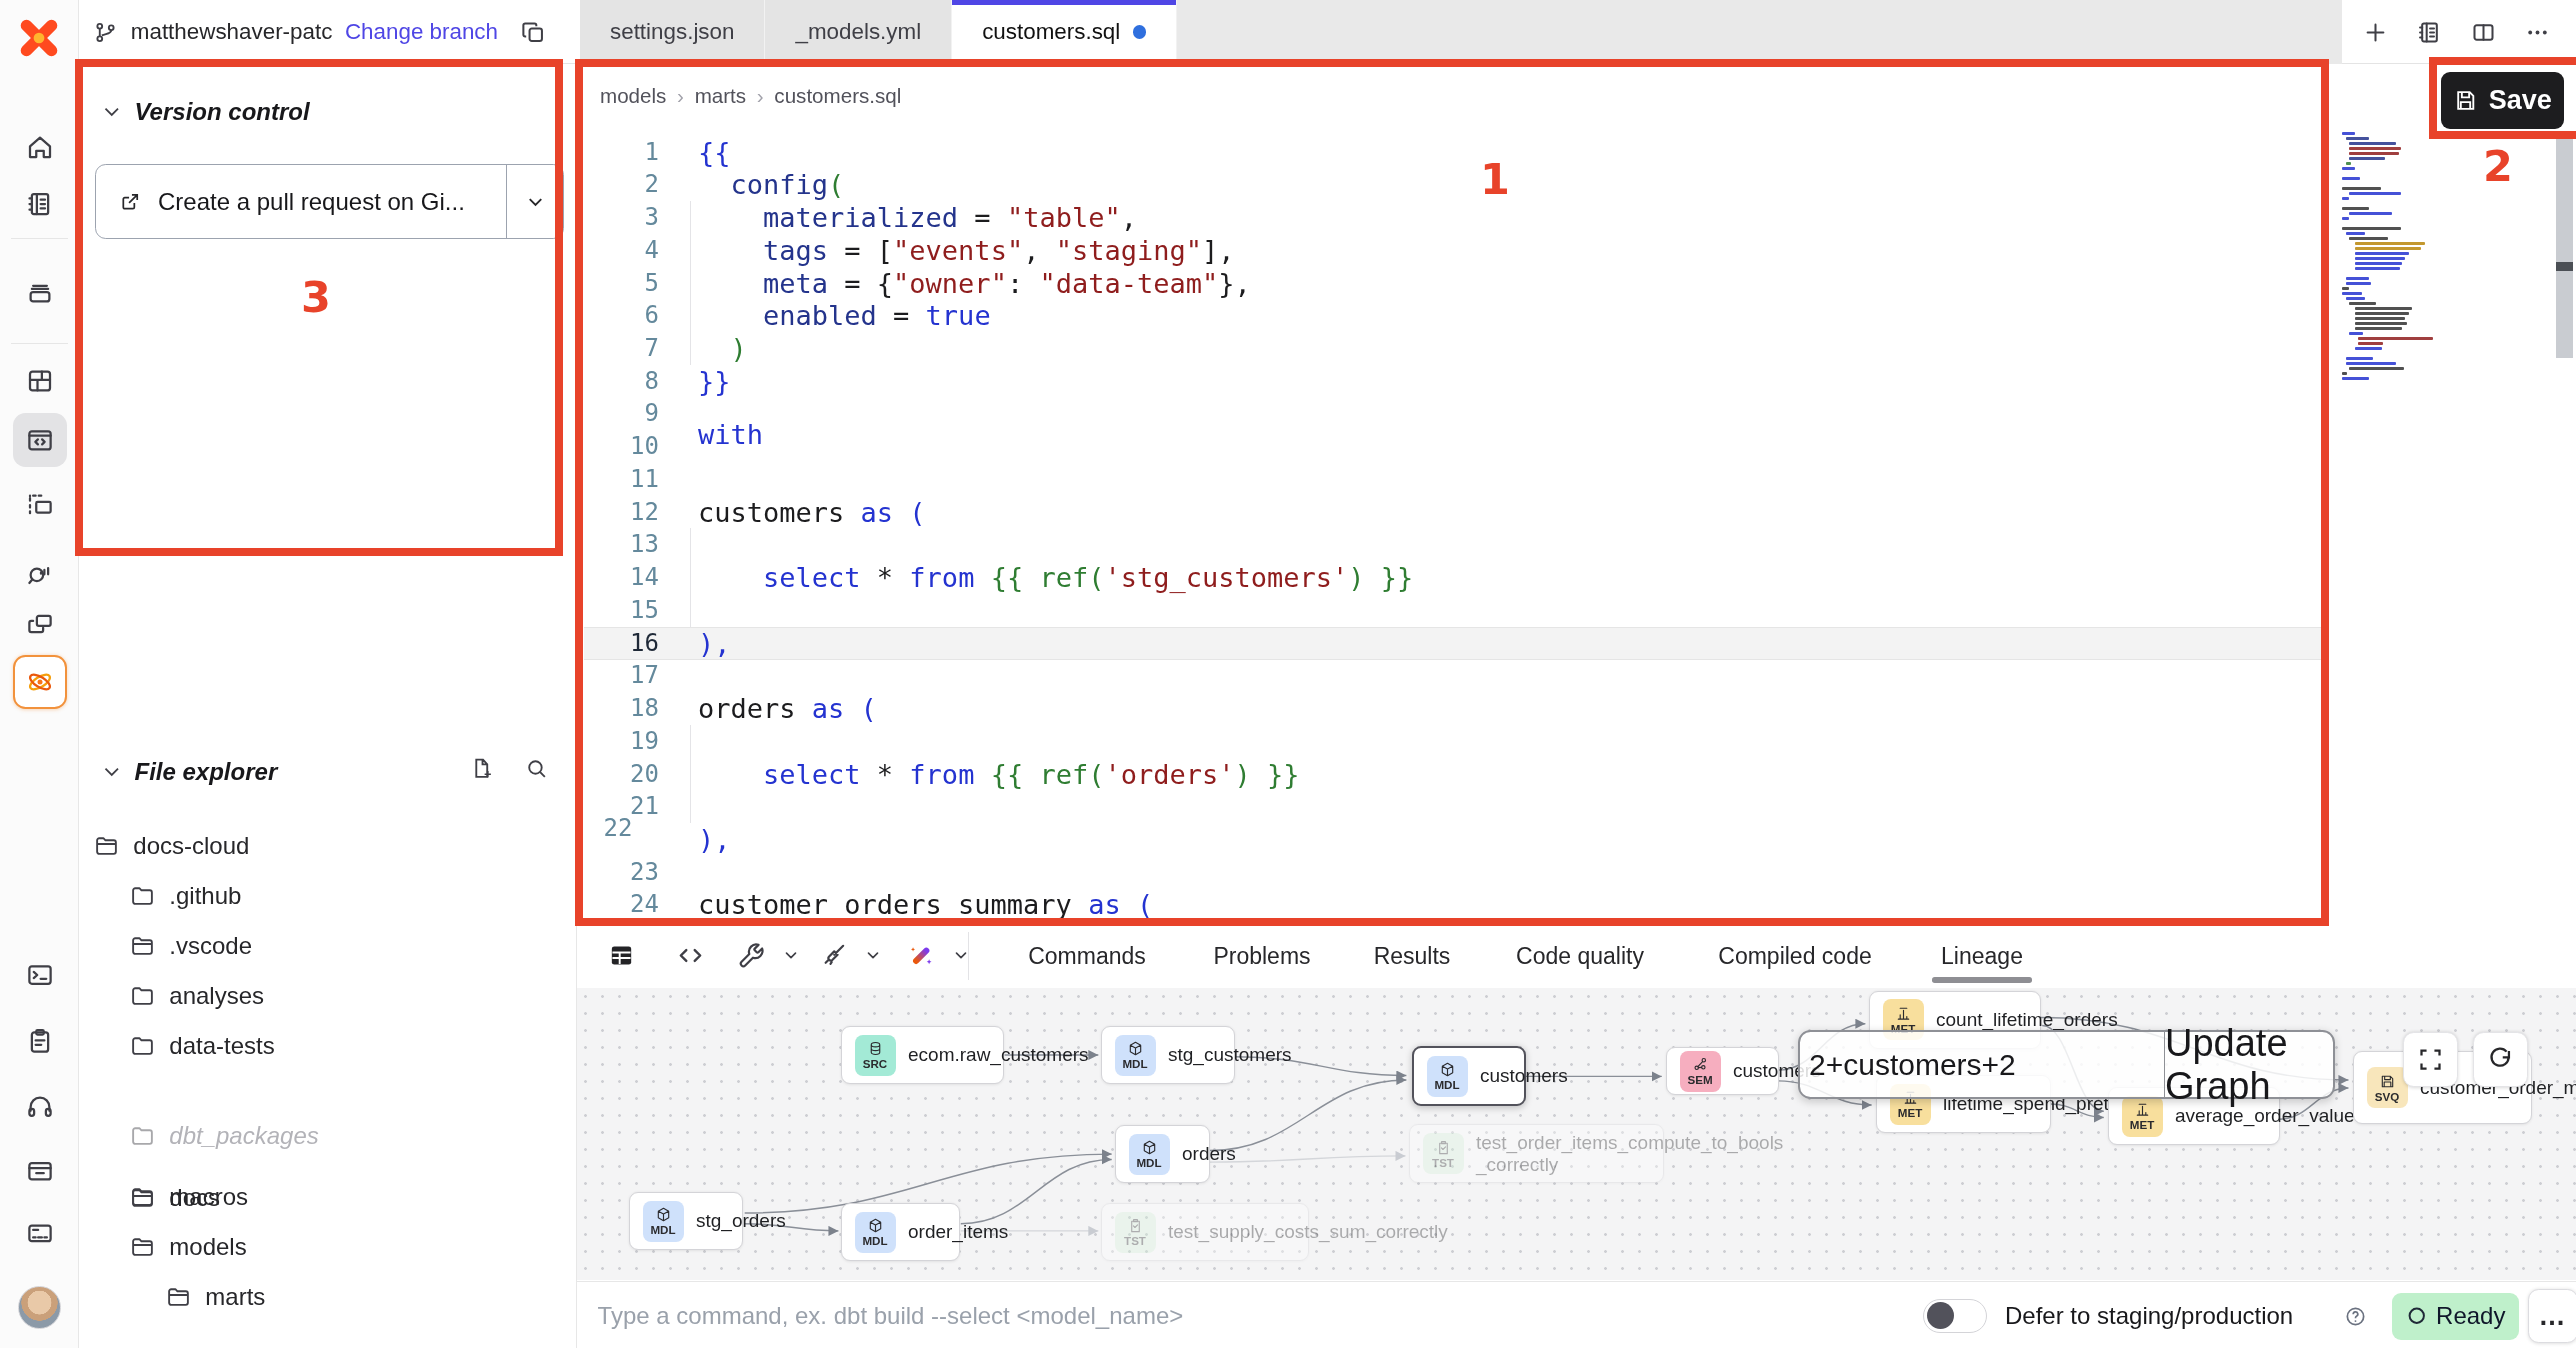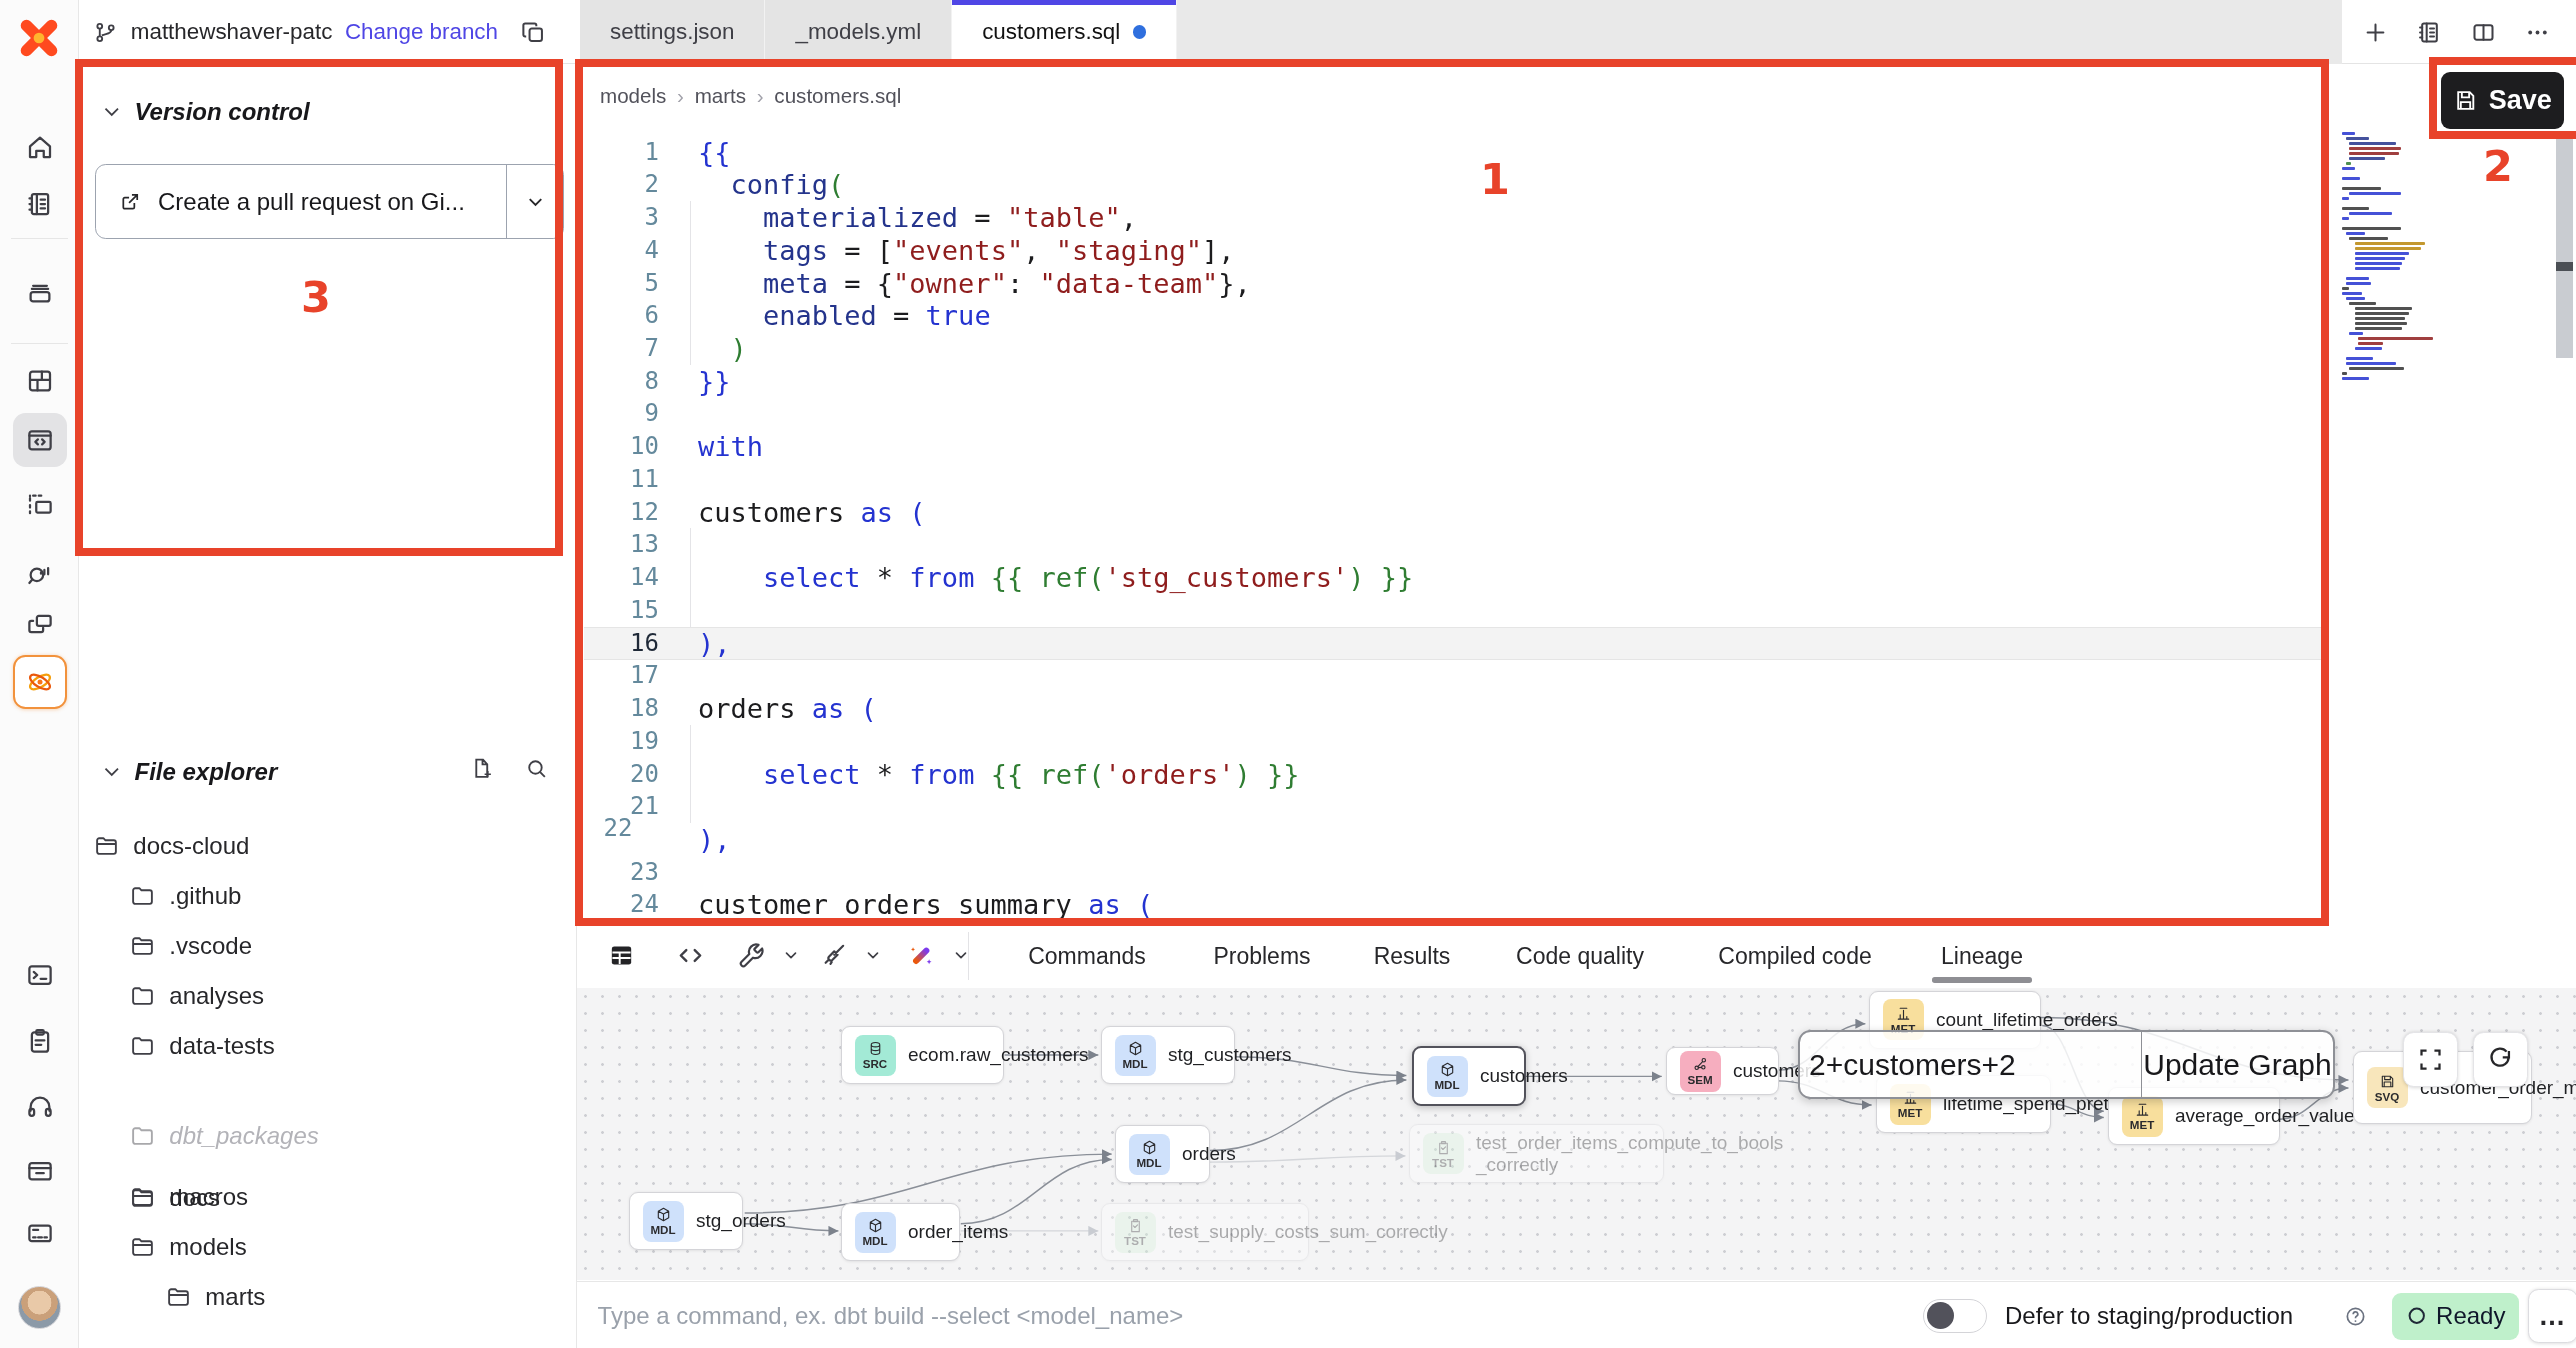--- a/index.html
+++ b/index.html
@@ -84,21 +84,21 @@
     background-image:radial-gradient(circle,#cdced3 1.3px,transparent 1.5px);background-size:17px 17px;overflow:hidden;}
   .node{position:absolute;background:#fff;border:1.3px solid #d4d4d8;border-radius:9px;box-shadow:0 0.9px 2.7px rgba(0,0,0,.08);display:flex;align-items:center;gap:12.5px;padding:0 12.5px;}
   .node.selected{border:2.7px solid #52525b;box-shadow:0 1.8px 7.2px rgba(0,0,0,.22);}
   .node.faded{opacity:.35;}
   .badge{width:41px;height:41px;border-radius:8px;flex:none;display:flex;flex-direction:column;align-items:center;justify-content:center;}
   .badge svg{width:17px;height:17px;}
   .badge span{font-size:11.6px;font-weight:bold;color:#2b2b2e;line-height:11.6px;margin-top:0.9px;}
   .nlabel{font-size:19px;color:#1f2023;line-height:21.5px;}
   #lg-overlay{position:absolute;left:1221px;top:42px;width:537px;height:69px;border:2.2px solid #8e9096;border-radius:12.5px;background:rgba(255,255,255,.84);box-shadow:0 2.7px 9px rgba(0,0,0,.18);display:flex;}
   #lg-input{flex:1;display:flex;align-items:center;padding-left:9px;font-size:30px;color:#18181b;}
-  #lg-update{width:192px;border-left:1.8px solid #8e9096;display:flex;align-items:center;justify-content:center;font-size:30px;color:#18181b;}
+  #lg-update{width:169px;border-left:1.8px solid #8e9096;display:flex;align-items:center;justify-content:center;font-size:38px;color:#18181b;}
   .lg-ctl{position:absolute;top:44px;width:55px;height:55px;background:#fff;border:0.9px solid #e4e4e7;border-radius:10.7px;box-shadow:0 0.9px 3.6px rgba(0,0,0,.15);display:flex;align-items:center;justify-content:center;}
   .lg-ctl svg{width:27px;height:27px;}
 
   
   #cmdbar{position:absolute;left:577px;top:1281px;width:1999px;height:68px;background:#fff;border-top:0.9px solid #e7e7e7;}
   #cmd-ph{position:absolute;left:20.6px;top:0;height:68px;display:flex;align-items:center;font-size:24px;color:#9aa1ab;}
   #toggle{position:absolute;left:1346px;top:17px;width:64px;height:34px;border:1.8px solid #d4d4d8;border-radius:17px;background:#fff;}
   #toggle .knob{position:absolute;left:2.7px;top:1.8px;width:27px;height:27px;border-radius:50%;background:#52525b;}
   #defer-label{position:absolute;left:1428px;top:0;height:68px;display:flex;align-items:center;font-size:24px;color:#18181b;}
   #help-ic{position:absolute;left:1767px;top:23px;width:23px;height:23px;}
@@ -428,21 +428,21 @@
         <div class="guide" style="top: 235px;"></div>
         <div class="codeline" style="top: 235px;"><span class="cl-p">    </span><span class="cl-i">enabled</span><span class="cl-p"> = </span><span class="cl-k">true</span></div>
         <div class="gutter" style="top: 268px;">7</div>
         <div class="guide" style="top: 268px;"></div>
         <div class="codeline" style="top: 268px;"><span class="cl-p">  </span><span class="cl-g">)</span></div>
         <div class="gutter" style="top: 301px;">8</div>
         <div class="codeline" style="top: 301px;"><span class="cl-k">}}</span></div>
         <div class="gutter" style="top: 333px;">9</div>
         <div class="codeline" style="top: 333px;"></div>
         <div class="gutter" style="top: 366px;">10</div>
-        <div class="codeline" style="top: 366px; text-align: center;"><span class="cl-k">with</span></div>
+        <div class="codeline" style="top: 354px; text-align: center;"><span class="cl-k">with</span></div>
         <div class="gutter" style="top: 399px;">11</div>
         <div class="codeline" style="top: 399px;"></div>
         <div class="gutter" style="top: 432px;">12</div>
         <div class="codeline" style="top: 432px;"><span class="cl-p">customers </span><span class="cl-k">as</span><span class="cl-k"> (</span></div>
         <div class="gutter" style="top: 464px;">13</div>
         <div class="guide" style="top: 464px;"></div>
         <div class="codeline" style="top: 464px;"></div>
         <div class="gutter" style="top: 497px;">14</div>
         <div class="guide" style="top: 497px;"></div>
         <div class="codeline" style="top: 497px;"><span class="cl-p">    </span><span class="cl-k">select</span><span class="cl-p"> * </span><span class="cl-k">from</span><span class="cl-p"> </span><span class="cl-g">{{ ref(</span><span class="cl-s">'stg_customers'</span><span class="cl-g">) }}</span></div>

